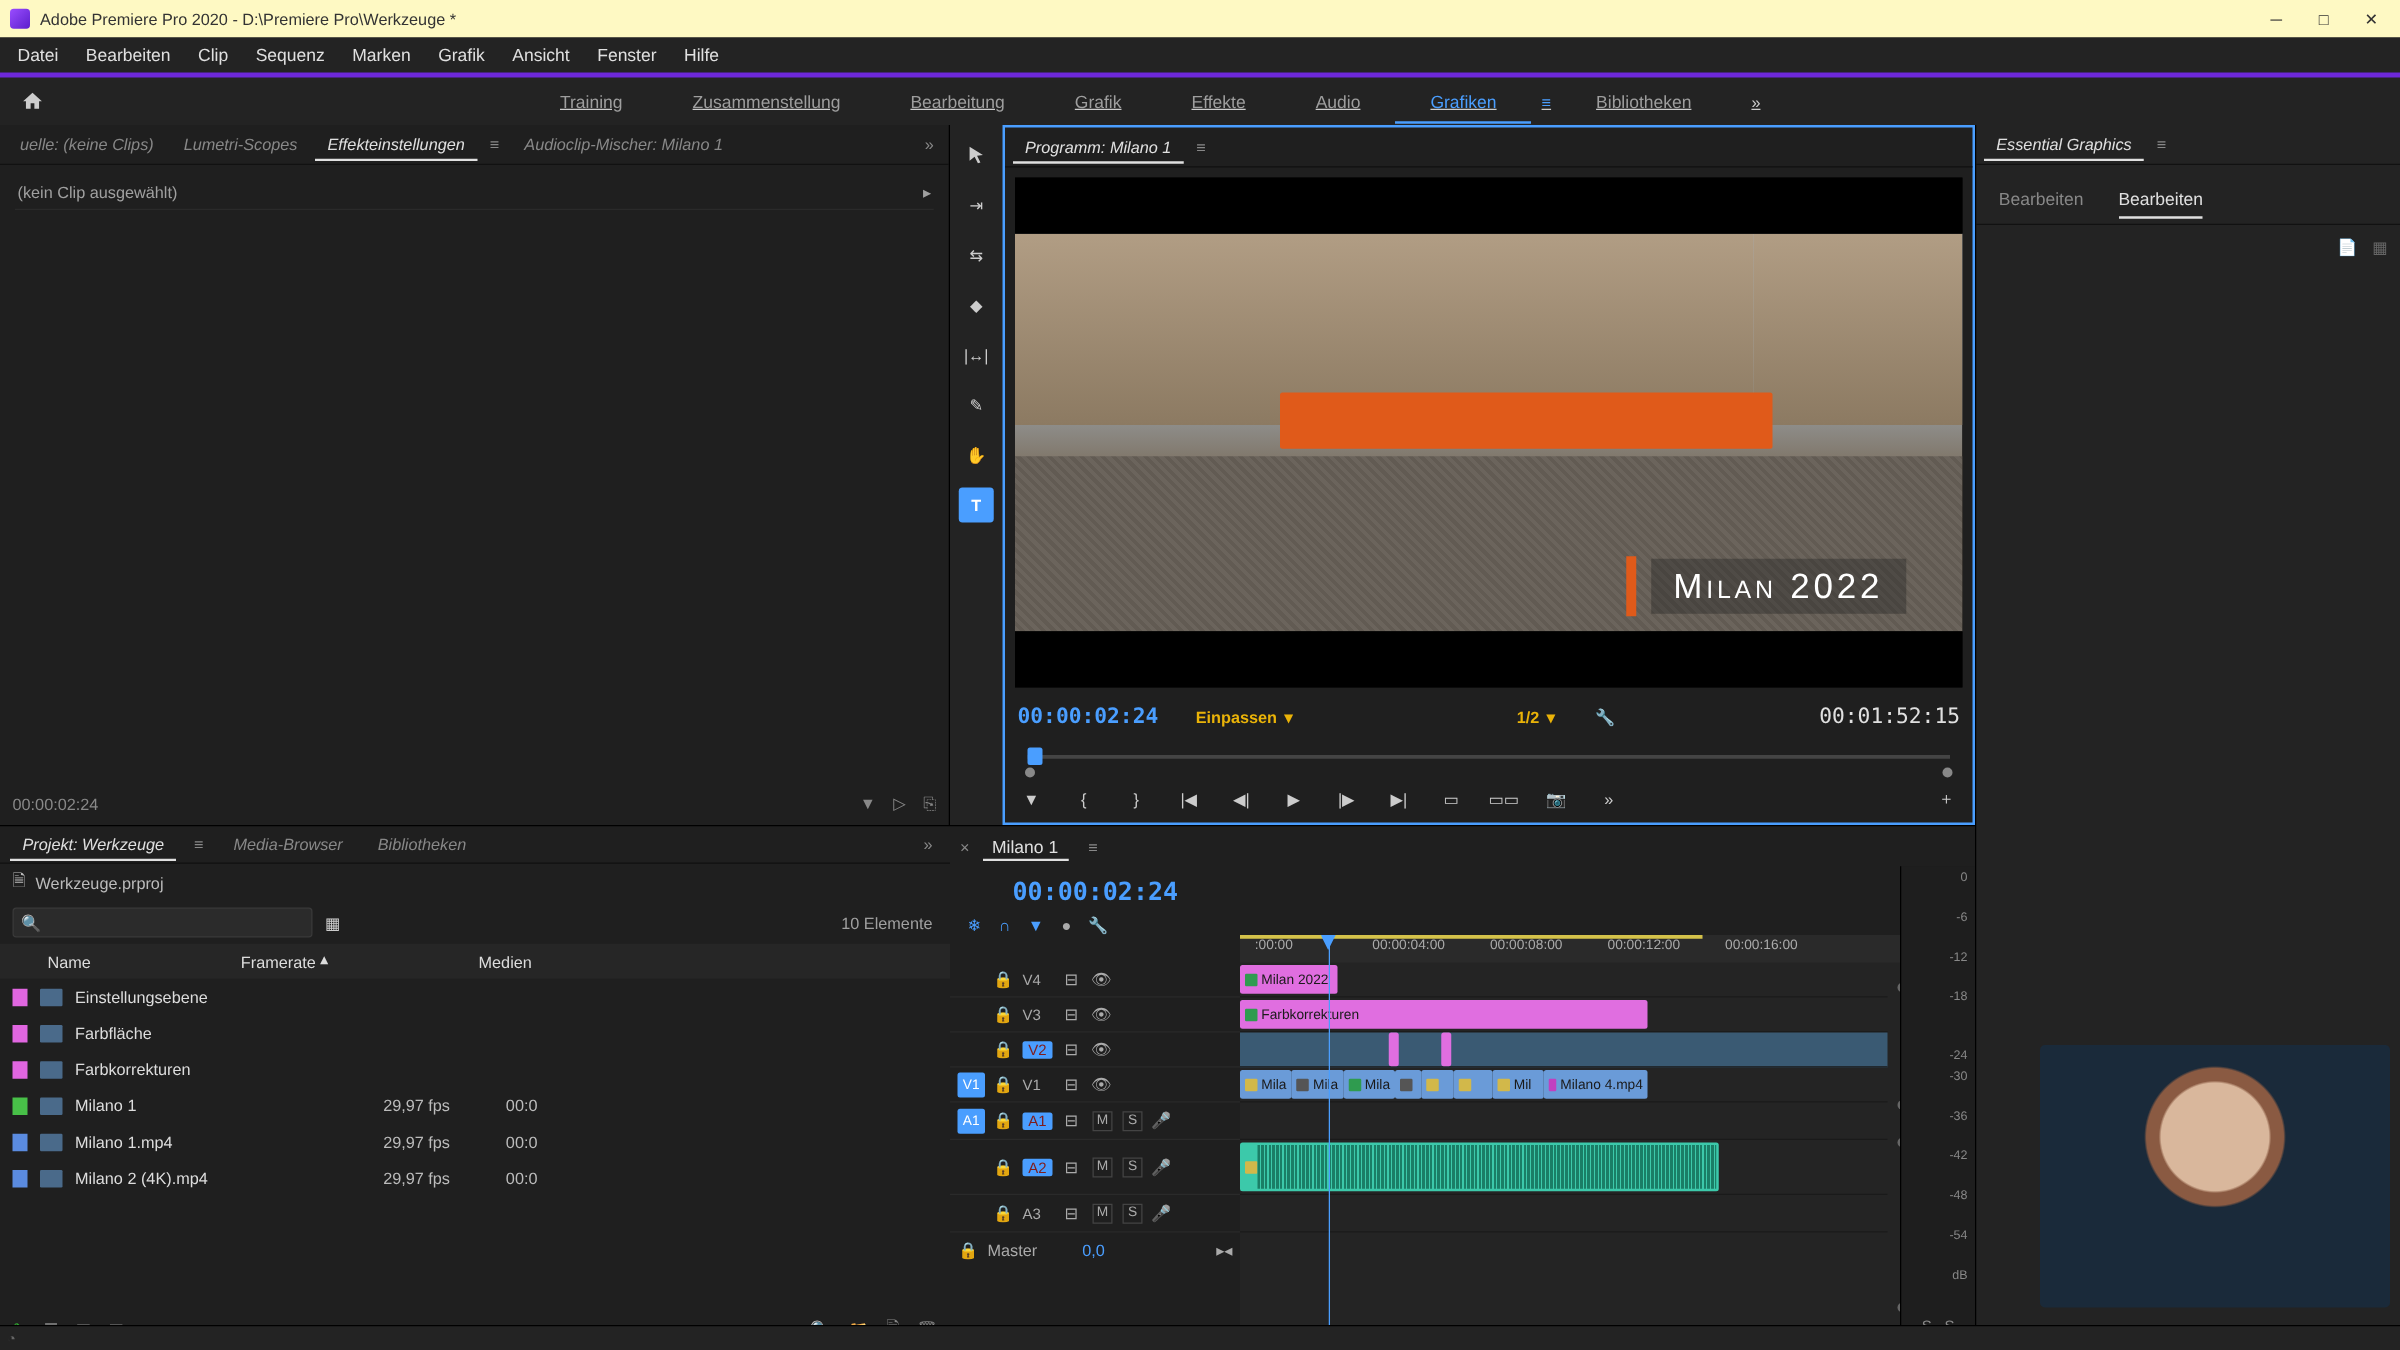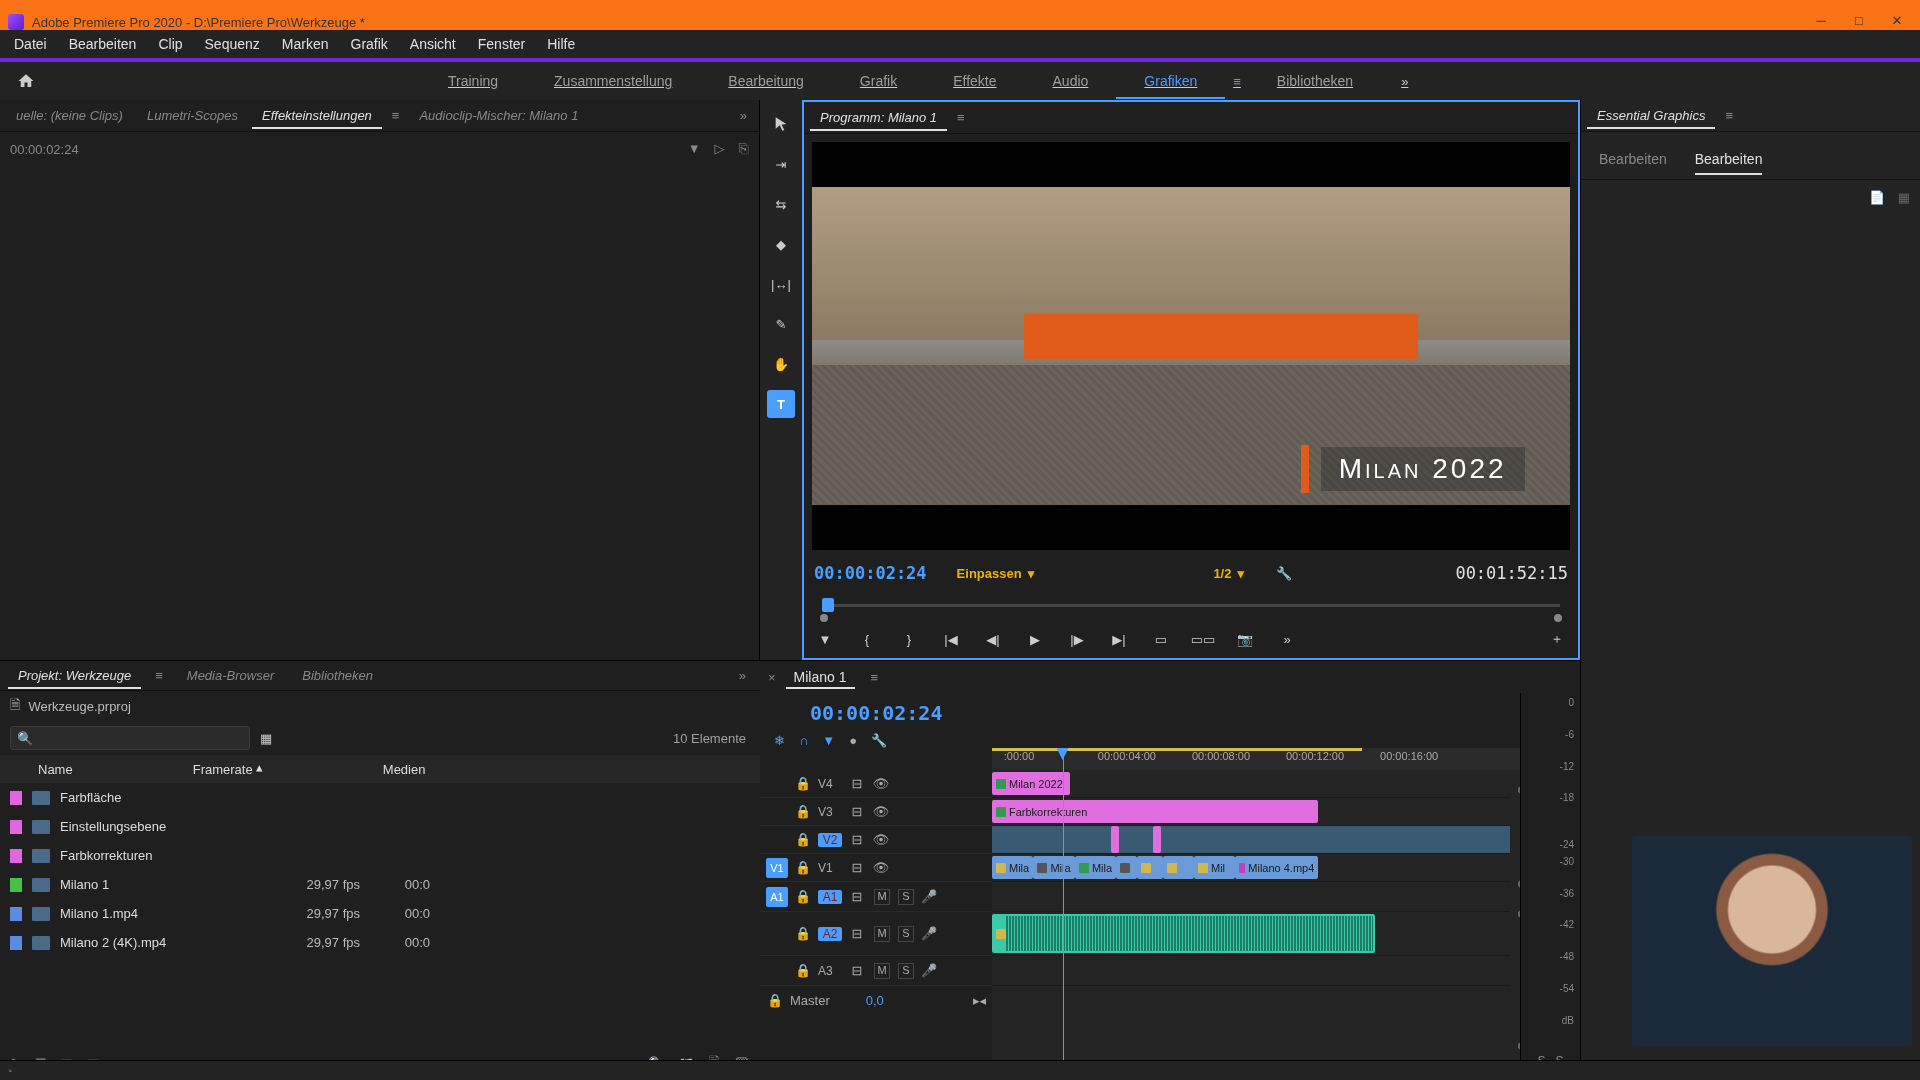--- a/index.html
+++ b/index.html
@@ -1,17 +1,17 @@
 <!DOCTYPE html>
 <html><head>
 <meta charset="utf-8">
 <style>
 * { margin:0; padding:0; box-sizing:border-box; font-family:"Segoe UI",Arial,sans-serif; user-select:none; }
 body { width:1920px; height:1080px; background:#1a1a1a; color:#ccc; overflow:hidden; font-size:13px; }
-.titlebar { height:30px; background:#f97316; display:flex; align-items:flex-end; padding:0 8px; color:#333; justify-content:space-between; }
+.titlebar { height:30px; background:#fef9c3; display:flex; align-items:center; padding:0 8px; color:#333; justify-content:space-between; }
 .titlebar-left { display:flex; align-items:center; gap:8px; }
 .titlebar-icon { width:16px; height:16px; background:linear-gradient(135deg,#9a4dff,#5c1fcc); border-radius:3px; }
 .win-controls { display:flex; gap:8px; }
 .win-btn { width:30px; height:20px; display:flex; align-items:center; justify-content:center; cursor:pointer; color:#333; }
 .menubar { height:28px; background:#232323; display:flex; align-items:center; padding:0 4px; gap:2px; }
 .menu-item { padding:4px 10px; color:#e0e0e0; cursor:pointer; font-size:14px; }
 .workspace-bar { height:42px; background:#232323; display:flex; align-items:center; padding-left:12px; gap:0; border-top:4px solid #6d28d9;text-decoration:underline; }
 .home-btn { width:28px; height:28px; display:flex; align-items:center; justify-content:center; cursor:pointer; margin-right:380px; }
 .ws-tab { padding:10px 28px; color:#9e9e9e; cursor:pointer; font-size:14px; }
 .ws-tab.active { color:#4a9eff; box-shadow:inset 0 -2px 0 #4a9eff; }
@@ -181,20 +181,26 @@
 
   <div class="source-panel">
     <div class="tab-strip">
       <div class="tab">uelle: (keine Clips)</div>
       <div class="tab">Lumetri-Scopes</div>
       <div class="tab active">Effekteinstellungen</div>
       <div class="tab-menu">≡</div>
       <div class="tab">Audioclip-Mischer: Milano 1</div>
       <div class="tab-overflow">»</div>
     </div>
+    <div class="effect-body">
+      <div class="noclip-row">
+        <span>(kein Clip ausgewählt)</span>
+        <span>▸</span>
+      </div>
+    </div>
     <div class="source-footer">
       <span>00:00:02:24</span>
       <div class="footer-icons">
         <span>▼</span>
         <span>▷</span>
         <span>⎘</span>
       </div>
     </div>
   </div>
 
@@ -310,28 +316,28 @@
     </div>
     <div class="bin-header">
       <span>Name</span>
       <span><span>Framerate</span> <span class="sort-ic">▾</span></span>
       <span>Medien</span>
     </div>
     <div class="bin-list" id="bin-list">
         <div class="bin-row">
           <div class="swatch sw-pink"></div>
   <div class="clip-ic"></div>
-  <div class="row-name">Farbfläche</div>
+  <div class="row-name">Einstellungsebene</div>
   <div class="row-fr"></div>
   <div class="row-med"></div>
         </div>
         <div class="bin-row">
           <div class="swatch sw-pink"></div>
   <div class="clip-ic"></div>
-  <div class="row-name">Einstellungsebene</div>
+  <div class="row-name">Farbfläche</div>
   <div class="row-fr"></div>
   <div class="row-med"></div>
         </div>
         <div class="bin-row">
           <div class="swatch sw-pink"></div>
   <div class="clip-ic"></div>
   <div class="row-name">Farbkorrekturen</div>
   <div class="row-fr"></div>
   <div class="row-med"></div>
         </div>

